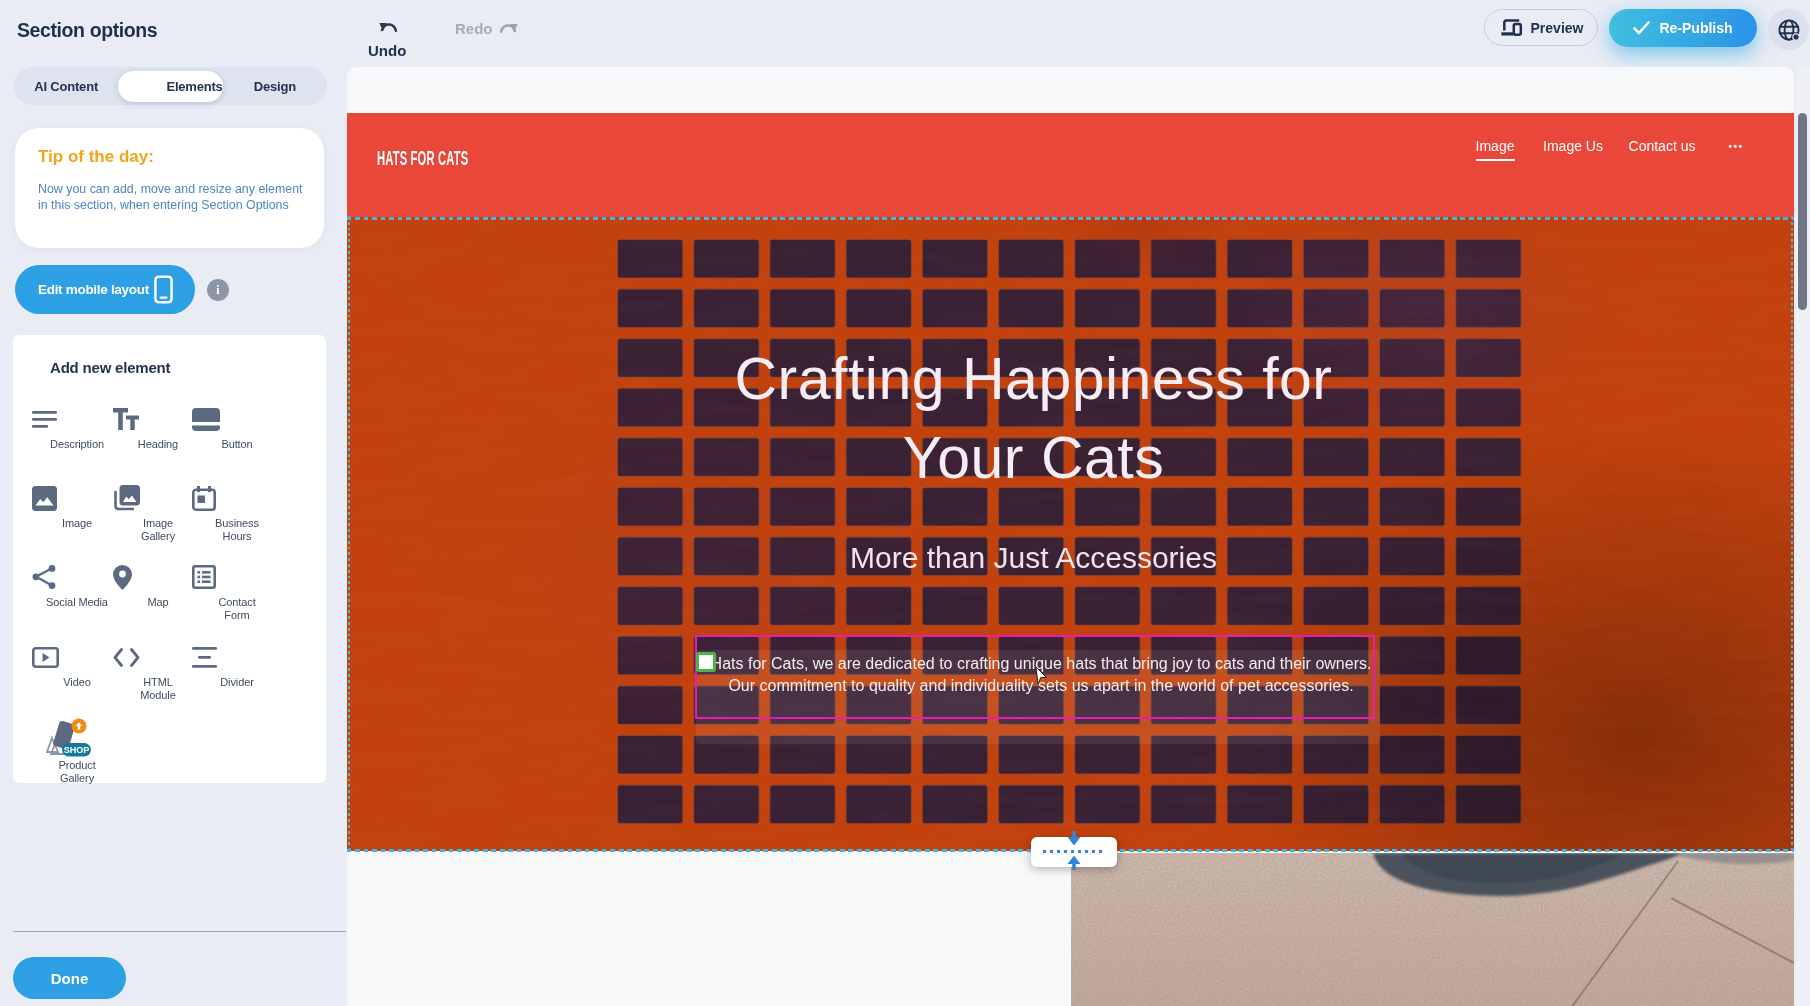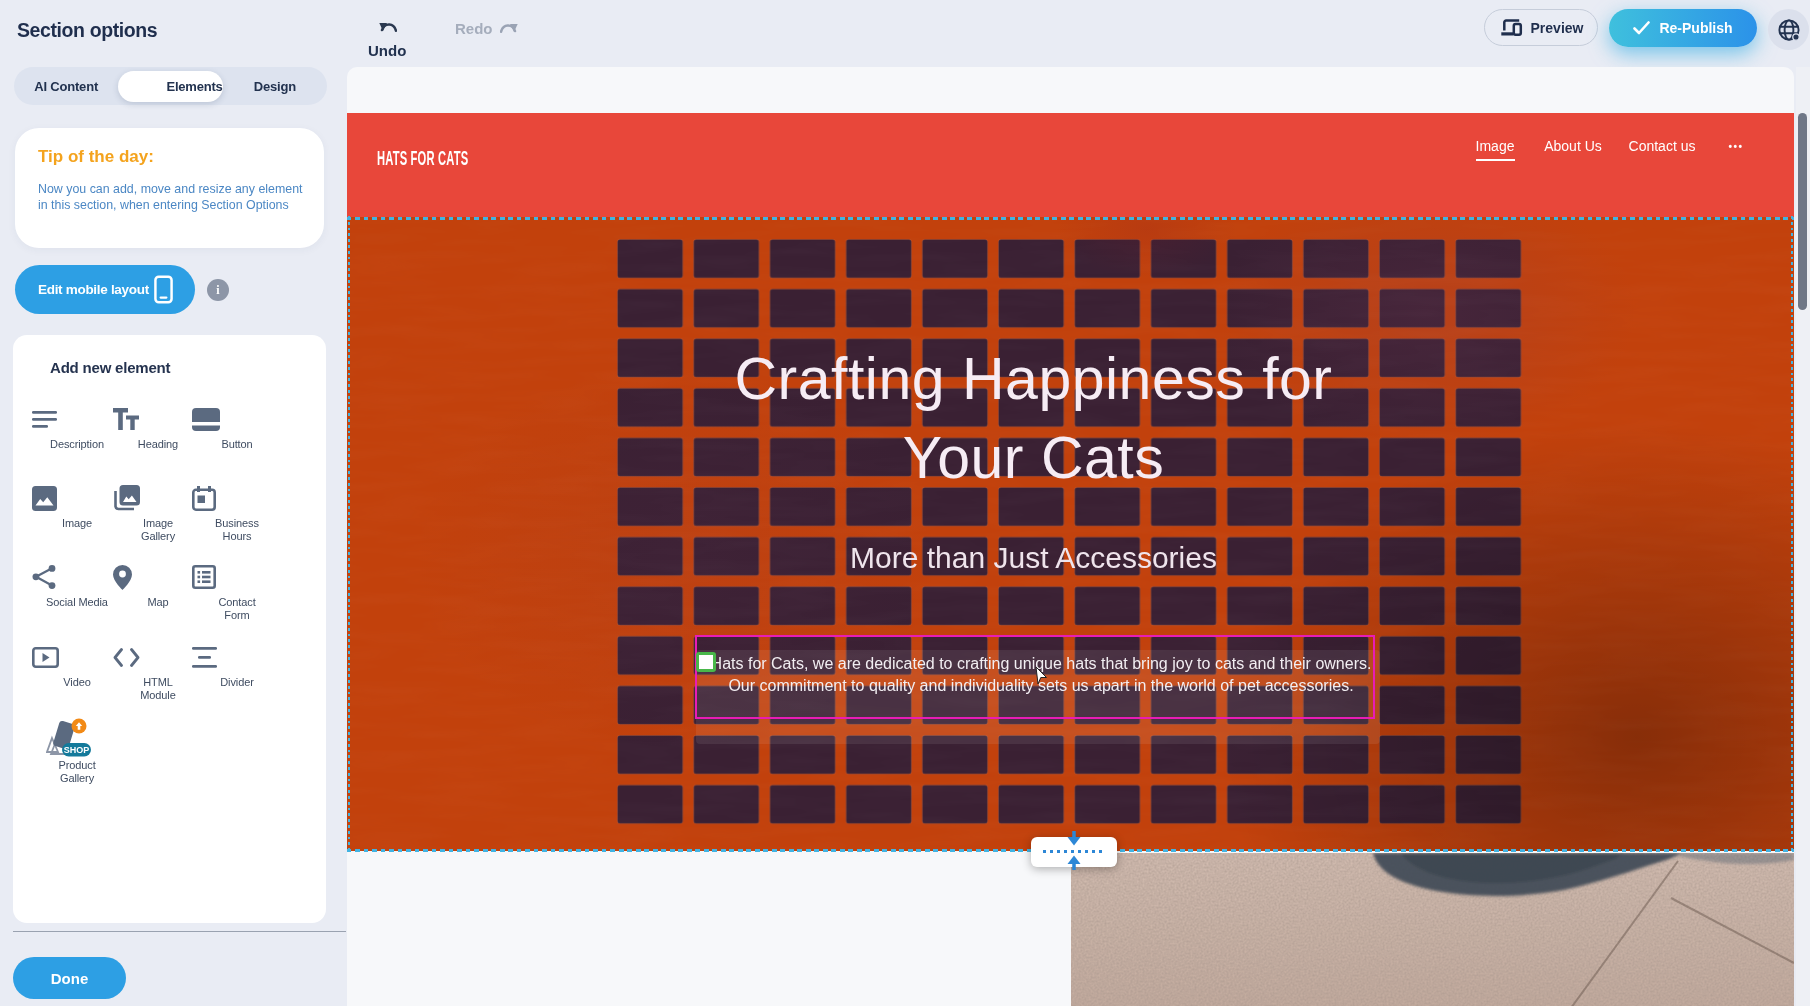--- a/index.html
+++ b/index.html
@@ -28,21 +28,21 @@
   box-shadow:0 2px 6px rgba(40,60,100,.18);text-align:right; }
 .tipcard { left:15px; top:128px; width:309px; height:120px; background:#fff; border-radius:24px;
   box-shadow:0 2px 8px rgba(40,60,100,.05); }
 .tiptitle { left:23px; top:19px; font-size:17px; font-weight:bold; color:#f4a31d; }
 .tipbody { left:23px; top:53px; width:290px; font-size:12.4px; line-height:16px; color:#4b87c4; }
 .eml { left:15px; top:265px; width:180px; height:49px; background:#2d9fe4; border-radius:25px;
   display:flex; align-items:center; color:#fff; font-size:14px; font-weight:bold; }
 .eml span { margin-left:23px; letter-spacing:-0.3px; font-size:13.5px; }
 .info { left:207px; top:279px; width:22px; height:22px; border-radius:50%; background:#8d96a7;
   color:#fff; font-size:12px; font-weight:bold; text-align:center; line-height:22px; font-family:"Liberation Serif",serif; }
-.elcard { left:13px; top:335px; width:313px; height:588px; background:#fff; border-radius:14px; }
+.elcard { left:13px; top:335px; width:313px; height:448px; background:#fff; border-radius:6px; }
 .eltitle { left:37px; top:24px; font-size:15px; font-weight:bold; color:#25334f; letter-spacing:-0.2px; }
 .el { position:absolute; width:90px; text-align:center; }
 .el .ic { height:30px; display:flex; align-items:center; justify-content:flex-start; }
 .el .lb { margin-top:4px; font-size:11px; line-height:13px; color:#3f4c61; letter-spacing:-0.1px; }
 .sep { left:13px; top:931px; width:333px; height:1px; background:#9aa2b0; }
 .done { left:13px; top:957px; width:113px; height:42px; background:#2d9fe4; border-radius:21px;
   color:#fff; font-size:15px; font-weight:bold; display:flex; align-items:center; justify-content:center; }
 
 
 .browser { left:347px; top:67px; width:1447px; height:939px; border-radius:10px 10px 0 0; overflow:hidden; background:#f7f8fa; }
@@ -290,21 +290,21 @@
   </div>
 
   <div class="abs sep"></div>
   <div class="abs done">Done</div>
 
   <div class="abs browser">
     <div class="siteheader">
       <div class="logo">HATS FOR CATS</div>
       <div class="nav">
           <span style="left:1148px">Image</span>
-          <span style="left:1226px">About Us</span>
+          <span style="left:1226px">Image Us</span>
           <span style="left:1315px">Contact us</span>
           <span style="left:1389px;font-weight:bold;font-size:10px;letter-spacing:1.5px;top:3px">•••</span>
         </div>
       <div style="position:absolute;left:1129px;top:46px;width:39px;height:2px;background:#fff"></div>
     </div>
     <div class="hero">
       <svg style="position:absolute;left:270px;top:22px" width="906" height="588" viewBox="0 0 906 588">
         <defs>
           <pattern id="gp" width="76.2" height="49.6" patternUnits="userSpaceOnUse">
             <rect x="0.5" y="0.5" width="65.3" height="38.4" rx="2.5" fill="#3a2033" stroke="rgba(255,255,255,0.07)" stroke-width="1"></rect>

